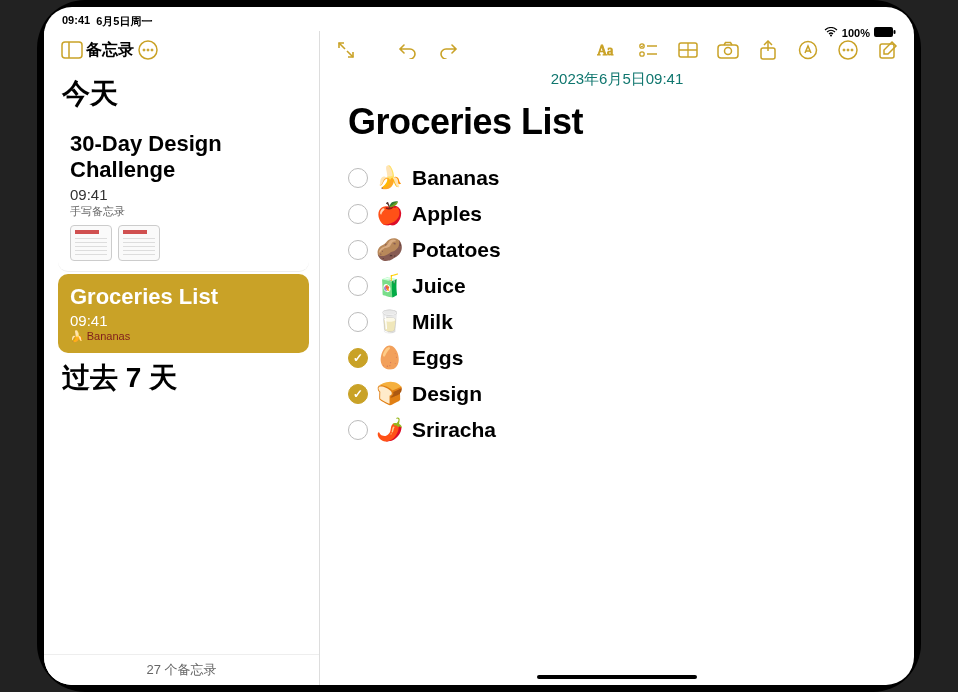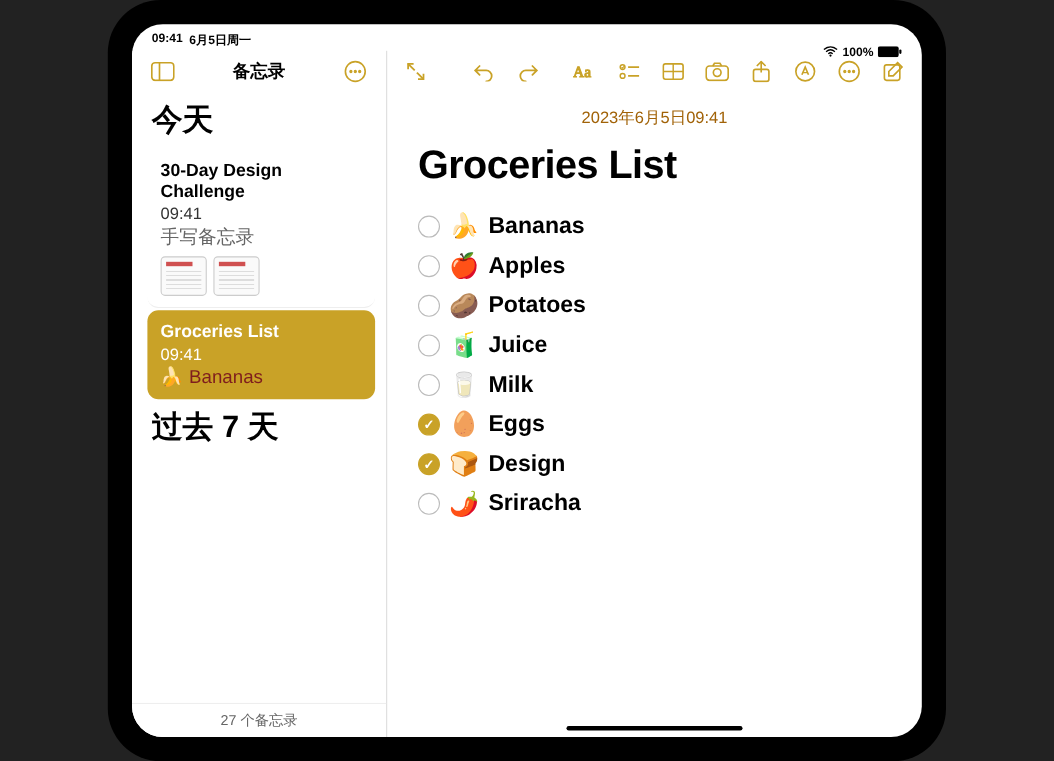--- a/index.html
+++ b/index.html
@@ -6,25 +6,25 @@
   body {
     font-family: -apple-system, "Helvetica Neue", Arial, sans-serif;
     background: #222;
     display: flex;
     justify-content: center;
     align-items: center;
     height: 692px;
     width: 958px;
   }
   .device-frame {
-    width: 762px;
+    width: 884px;
     height: 692px;
     background: #000;
     border-radius: 48px;
-    padding: 22px;
+    padding: 7px;
     position: relative;
   }
   .screen {
     width: 100%;
     height: 100%;
     background: #fff;
     border-radius: 28px;
     overflow: hidden;
     display: flex;
     flex-direction: column;
@@ -52,21 +52,20 @@
     width: 276px;
     border-right: 1px solid #ddd;
     display: flex;
     flex-direction: column;
     background: #fff;
   }
   .sidebar-toolbar {
     height: 38px;
     display: flex;
     align-items: center;
-    justify-content: space-between;
     padding: 0 14px;
   }
   .tb-btn {
     width: 28px;
     height: 28px;
     border-radius: 6px;
     display: flex;
     align-items: center;
     justify-content: center;
     color: #c9a227;
@@ -94,32 +93,32 @@
     margin-bottom: 2px;
     border-bottom: 1px solid #eee;
   }
   .note-card.selected {
     background: #c9a227;
     color: #fff;
     border-bottom: none;
     border-radius: 10px;
   }
   .note-title {
-    font-size: 16px;
+    font-size: 22px;
     font-weight: 700;
     line-height: 1.2;
   }
   .note-time {
     font-size: 15px;
     margin-top: 2px;
     color: #333;
   }
   .note-card.selected .note-time { color: #fff; }
   .note-preview {
-    font-size: 17px;
+    font-size: 11px;
     color: #666;
     margin-top: 1px;
   }
   .note-card.selected .note-preview { color: #7f1d1d; }
   .thumb-row { display: flex; gap: 6px; margin-top: 6px; }
   .thumb {
     width: 42px; height: 36px;
     border: 1px solid #ccc;
     border-radius: 4px;
     background: #fafafa;
@@ -158,22 +157,22 @@
     display: flex;
     align-items: center;
     padding: 0 12px;
     gap: 12px;
   }
   .editor-toolbar .spacer { flex: 1; }
   .editor-toolbar .tb-btn svg { stroke: #c9a227; }
   .editor-date {
     text-align: center;
     font-size: 15px;
-    color: #a16207;
-    margin-top: 14px;
+    color: #0f766e;
+    margin-top: 1px;
   }
   .editor-content {
     padding: 8px 28px;
     overflow-y: auto;
     flex: 1;
   }
   .doc-title {
     font-size: 36px;
     font-weight: 800;
     margin: 4px 0 22px 0;

